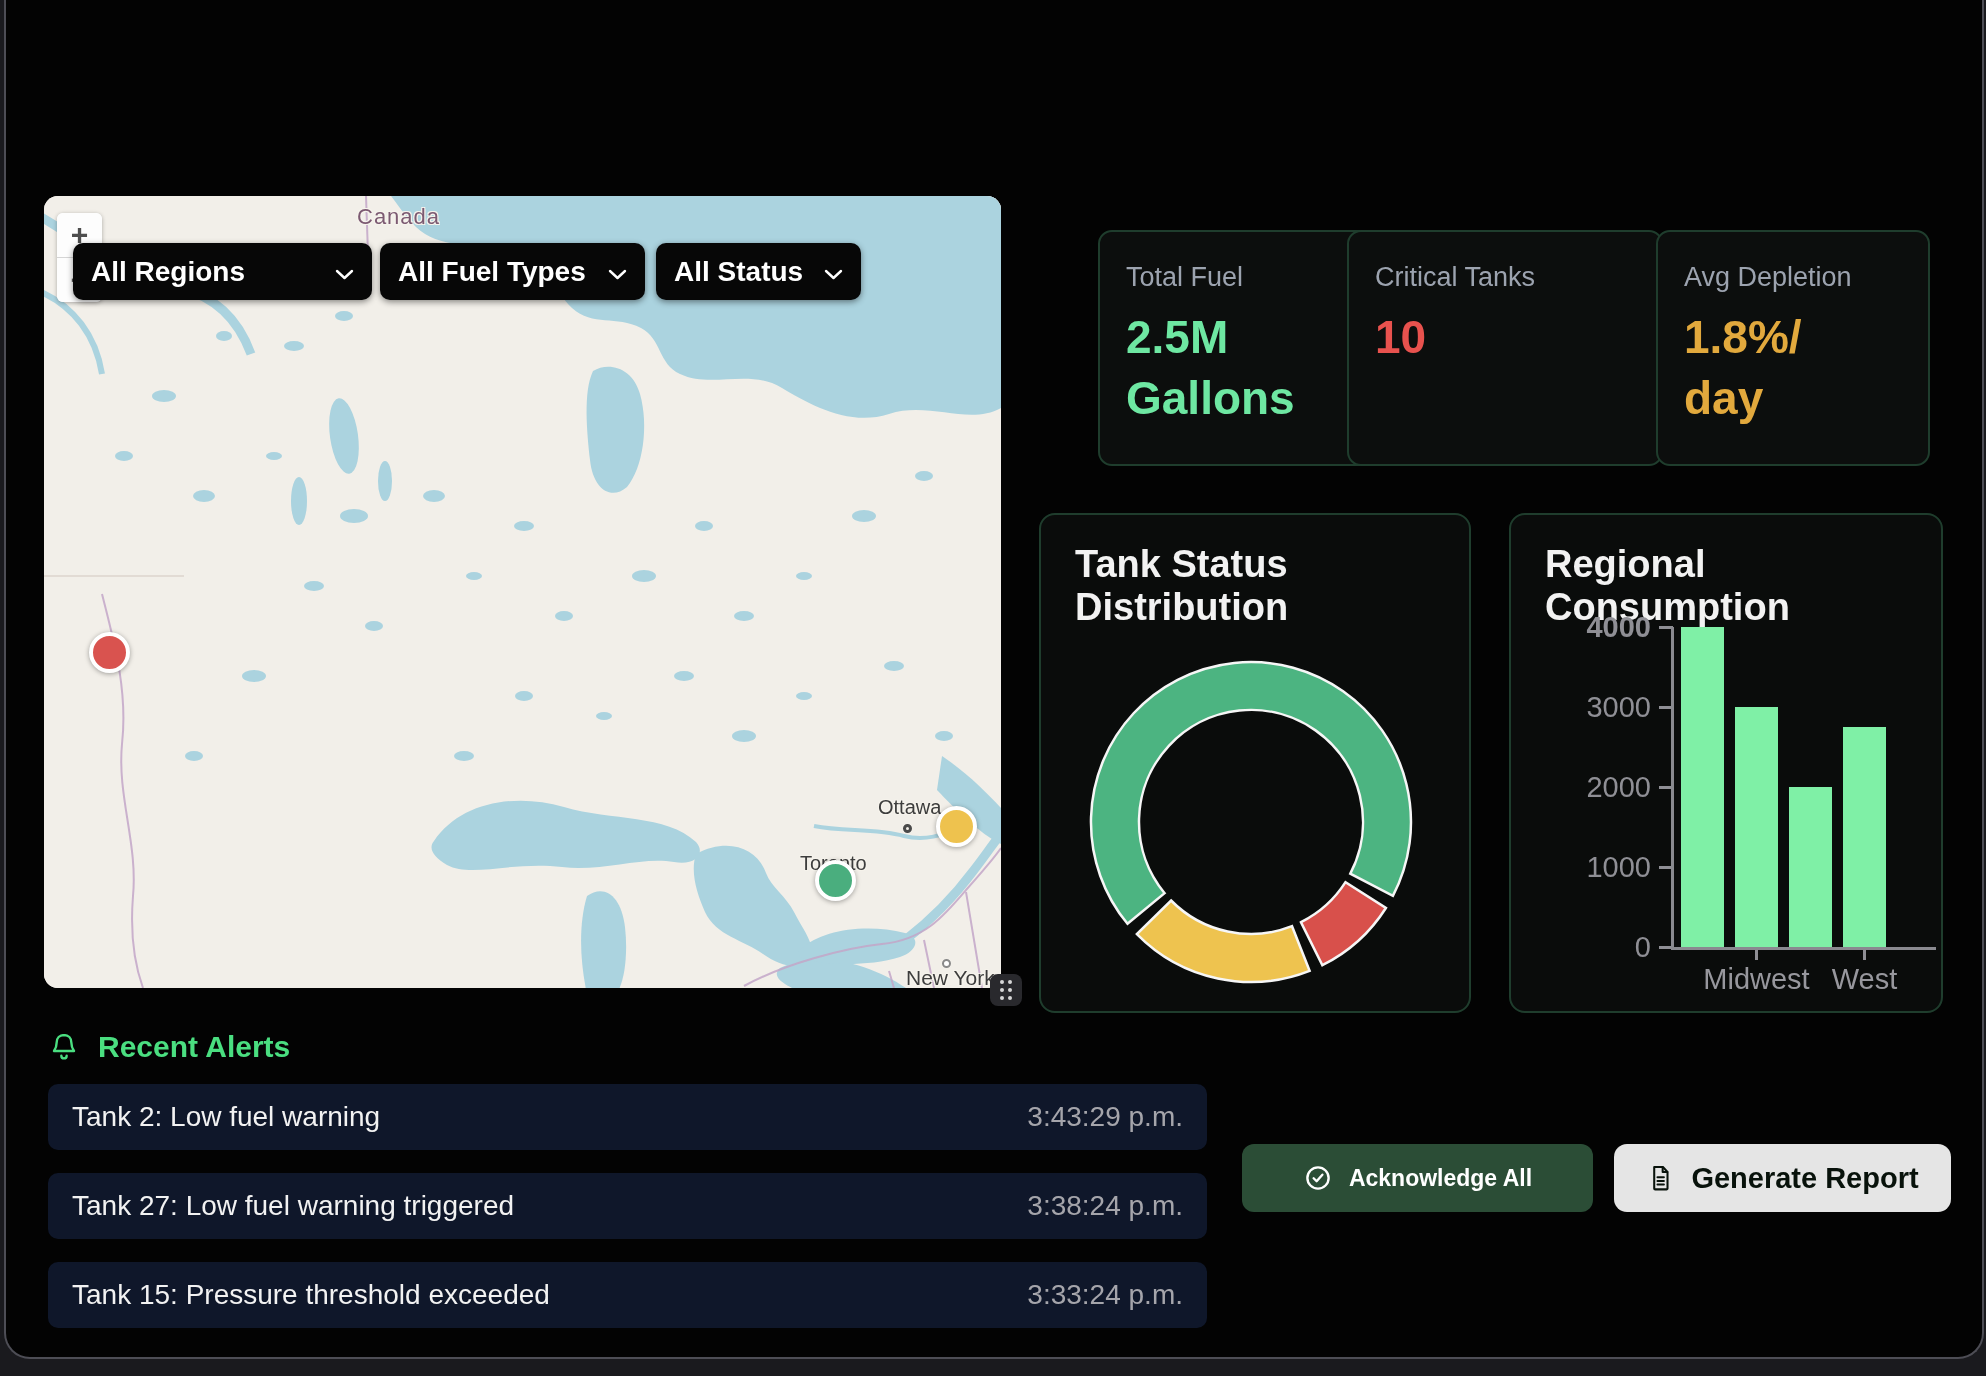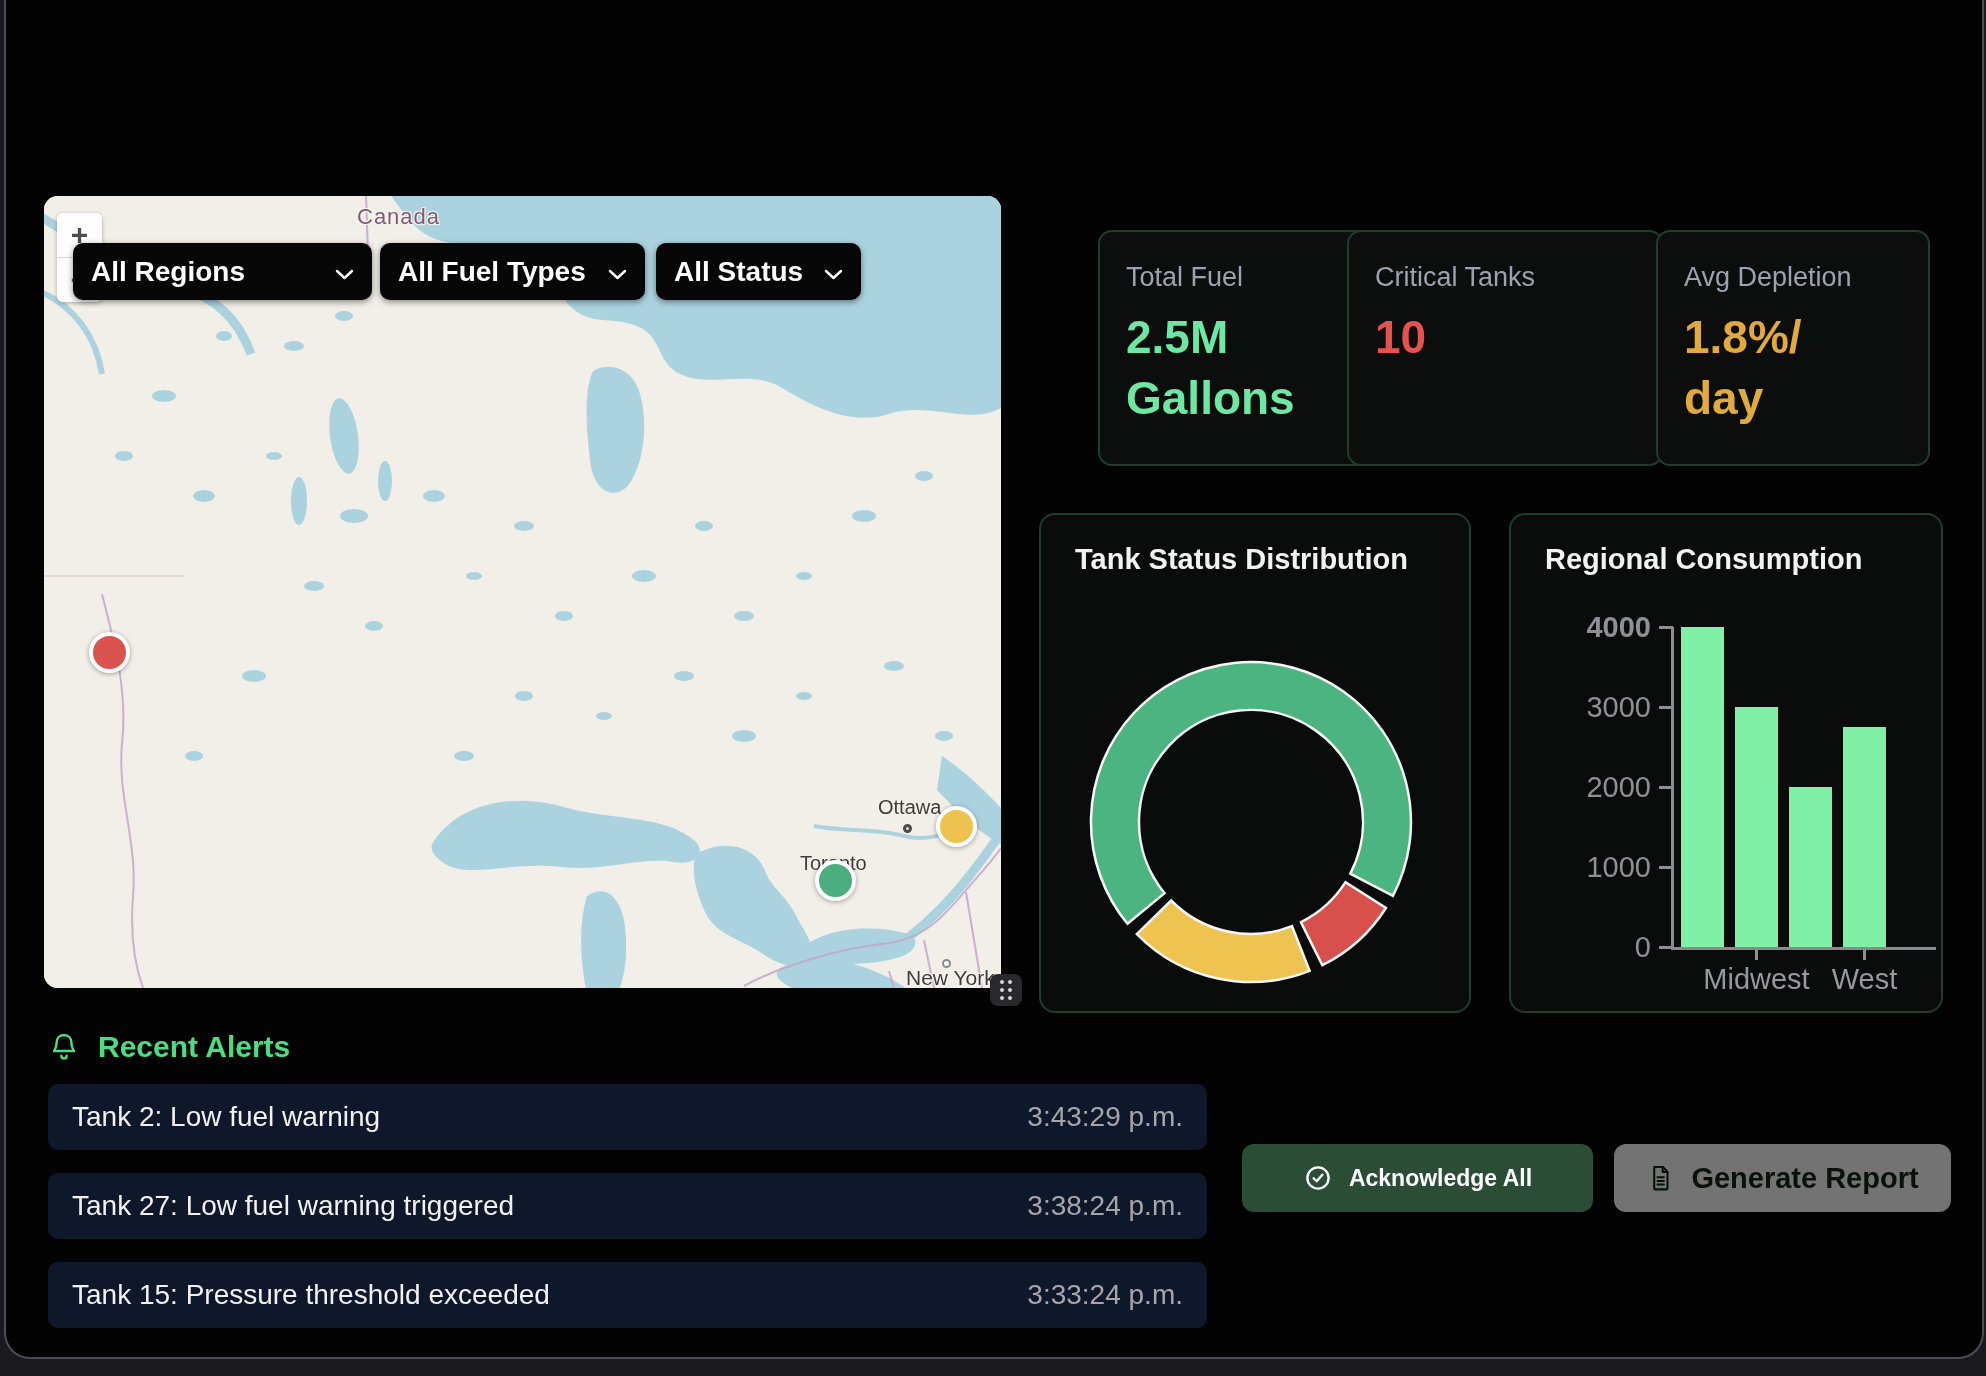--- a/index.html
+++ b/index.html
@@ -39,21 +39,21 @@
     cursor:pointer;box-shadow:0 2px 6px rgba(0,0,0,.45);}
   .filter span{color:#fff;font-size:28px;font-weight:600;white-space:nowrap;}
   
   .statcard{position:absolute;top:230px;height:236px;background:#0c0e0d;border:2px solid #1f3d2d;
     border-radius:14px;box-sizing:border-box;padding:30px 26px;}
   .statlabel{font-size:27px;color:#9ca3af;font-weight:500;}
   .statvalue{font-size:46px;font-weight:bold;line-height:1.32;margin-top:14px;white-space:pre-line;}
   
   .panel{position:absolute;top:513px;height:500px;background:#0a0c0b;border:2px solid #1f3d2d;
     border-radius:16px;box-sizing:border-box;}
-  .panel h2{position:absolute;left:34px;top:28px;margin:0;font-size:29px;font-weight:bold;color:#f2f2f2;}
+  .panel h2{position:absolute;left:34px;top:28px;margin:0;font-size:38px;font-weight:bold;color:#f2f2f2;}
   .donut-panel{left:1033px;width:432px;}
   .bar-panel{left:1503px;width:434px;}
   .plot{position:absolute;left:160px;top:112px;width:262px;height:320px;
     border-left:3px solid #8a8a90;border-bottom:3px solid #8a8a90;box-sizing:content-box;}
   .bar{position:absolute;bottom:0;}
   .ytick{position:absolute;width:140px;text-align:right;font-size:29px;color:#8f8f95;}
   .ydash{position:absolute;width:14px;height:3px;background:#8f8f95;}
   .xdash{position:absolute;width:3px;height:10px;background:#8f8f95;}
   .xlab{position:absolute;width:160px;text-align:center;font-size:29px;color:#97979d;}
   
@@ -61,21 +61,21 @@
   .alerts-head span{font-size:30px;font-weight:bold;color:#4ade80;}
   .alert-row{position:absolute;left:42px;width:1159px;height:66px;background:#0f172a;border-radius:10px;
     display:flex;align-items:center;justify-content:space-between;padding:0 24px;box-sizing:border-box;cursor:pointer;}
   .alert-msg{font-size:28px;font-weight:500;color:#f2f2f2;}
   .alert-time{font-size:28px;color:#a5a5ab;}
   
   .btn{position:absolute;top:1144px;height:68px;border:none;border-radius:12px;display:flex;
     align-items:center;justify-content:center;gap:16px;cursor:pointer;font-family:inherit;}
   .ack{left:1236px;width:351px;background:#2b4d36;}
   .ack span{color:#fff;font-size:23px;font-weight:700;}
-  .gen{left:1608px;width:337px;background:#737373;}
+  .gen{left:1608px;width:337px;background:#e5e5e5;border-radius:13px;}
   .gen span{color:#08120b;font-size:29px;font-weight:bold;}
   
   .handle{position:absolute;left:984px;top:974px;width:32px;height:32px;background:#29292d;
     border-radius:8px;display:grid;grid-template-columns:repeat(2,4px);grid-template-rows:repeat(3,4px);
     gap:4px;place-content:center;cursor:grab;z-index:9;}
   .handle i{width:4px;height:4px;border-radius:50%;background:#d6d6d6;}
 </style>
 </head>
 <body>
 

